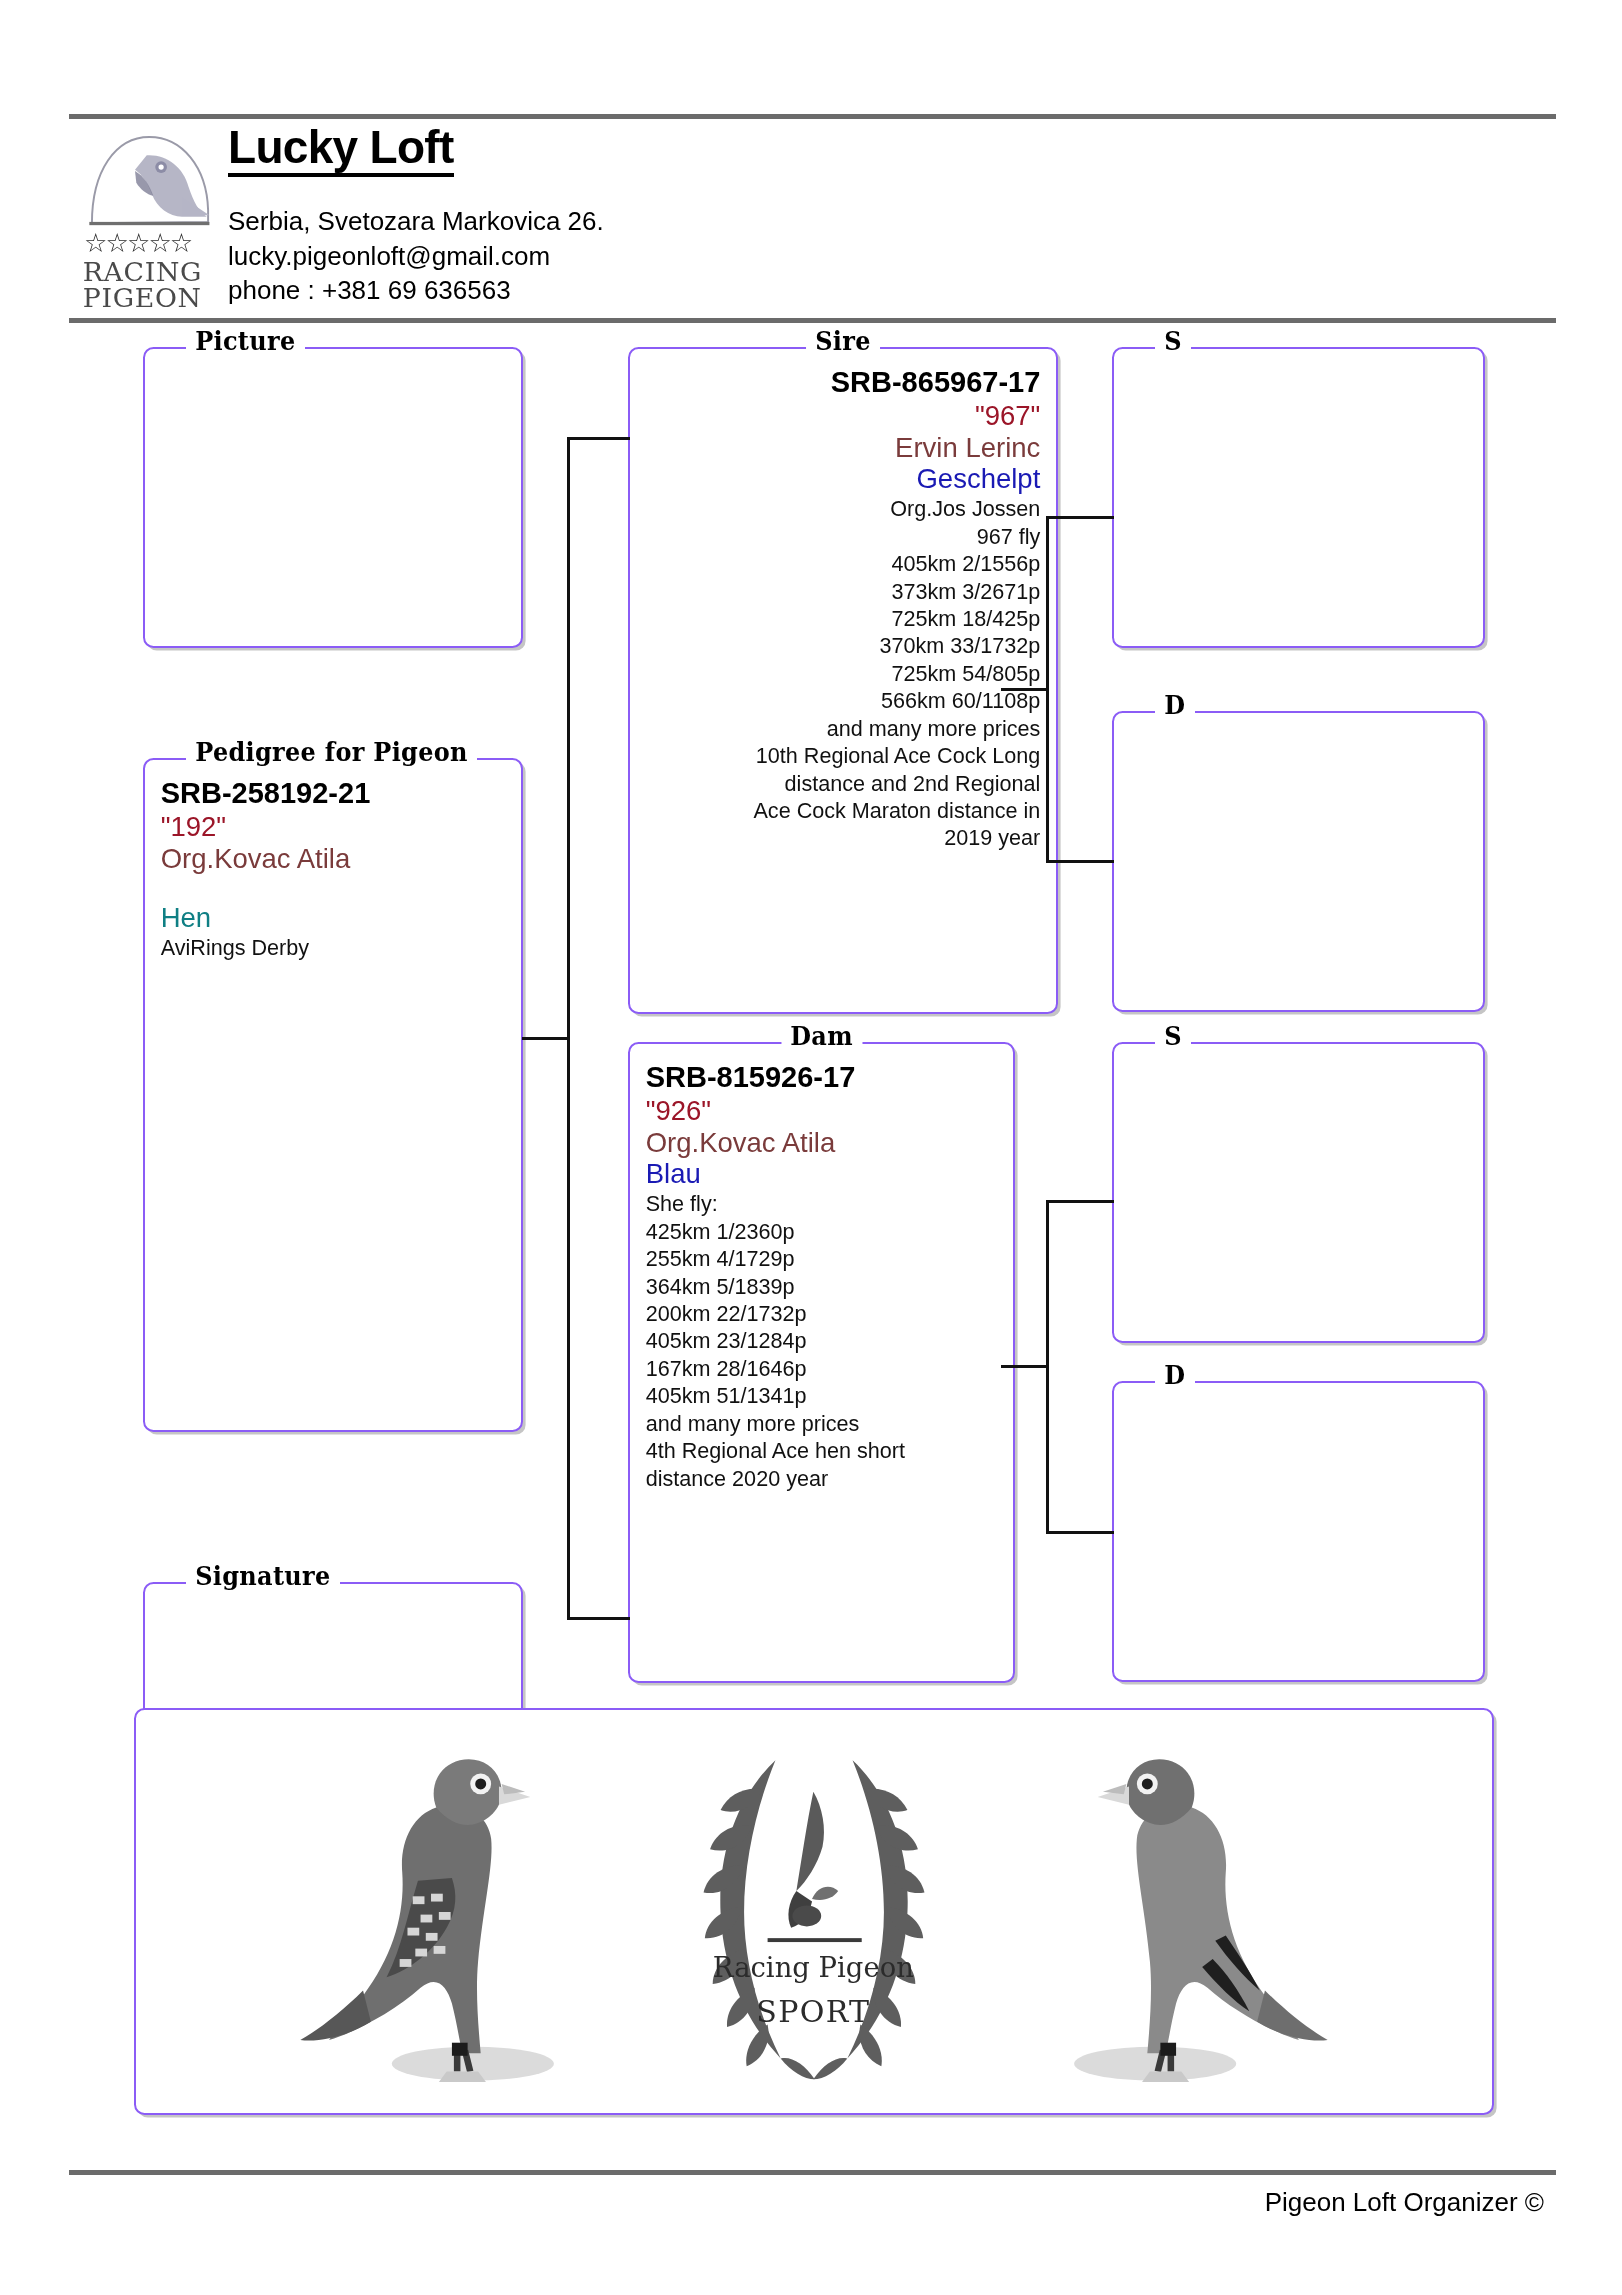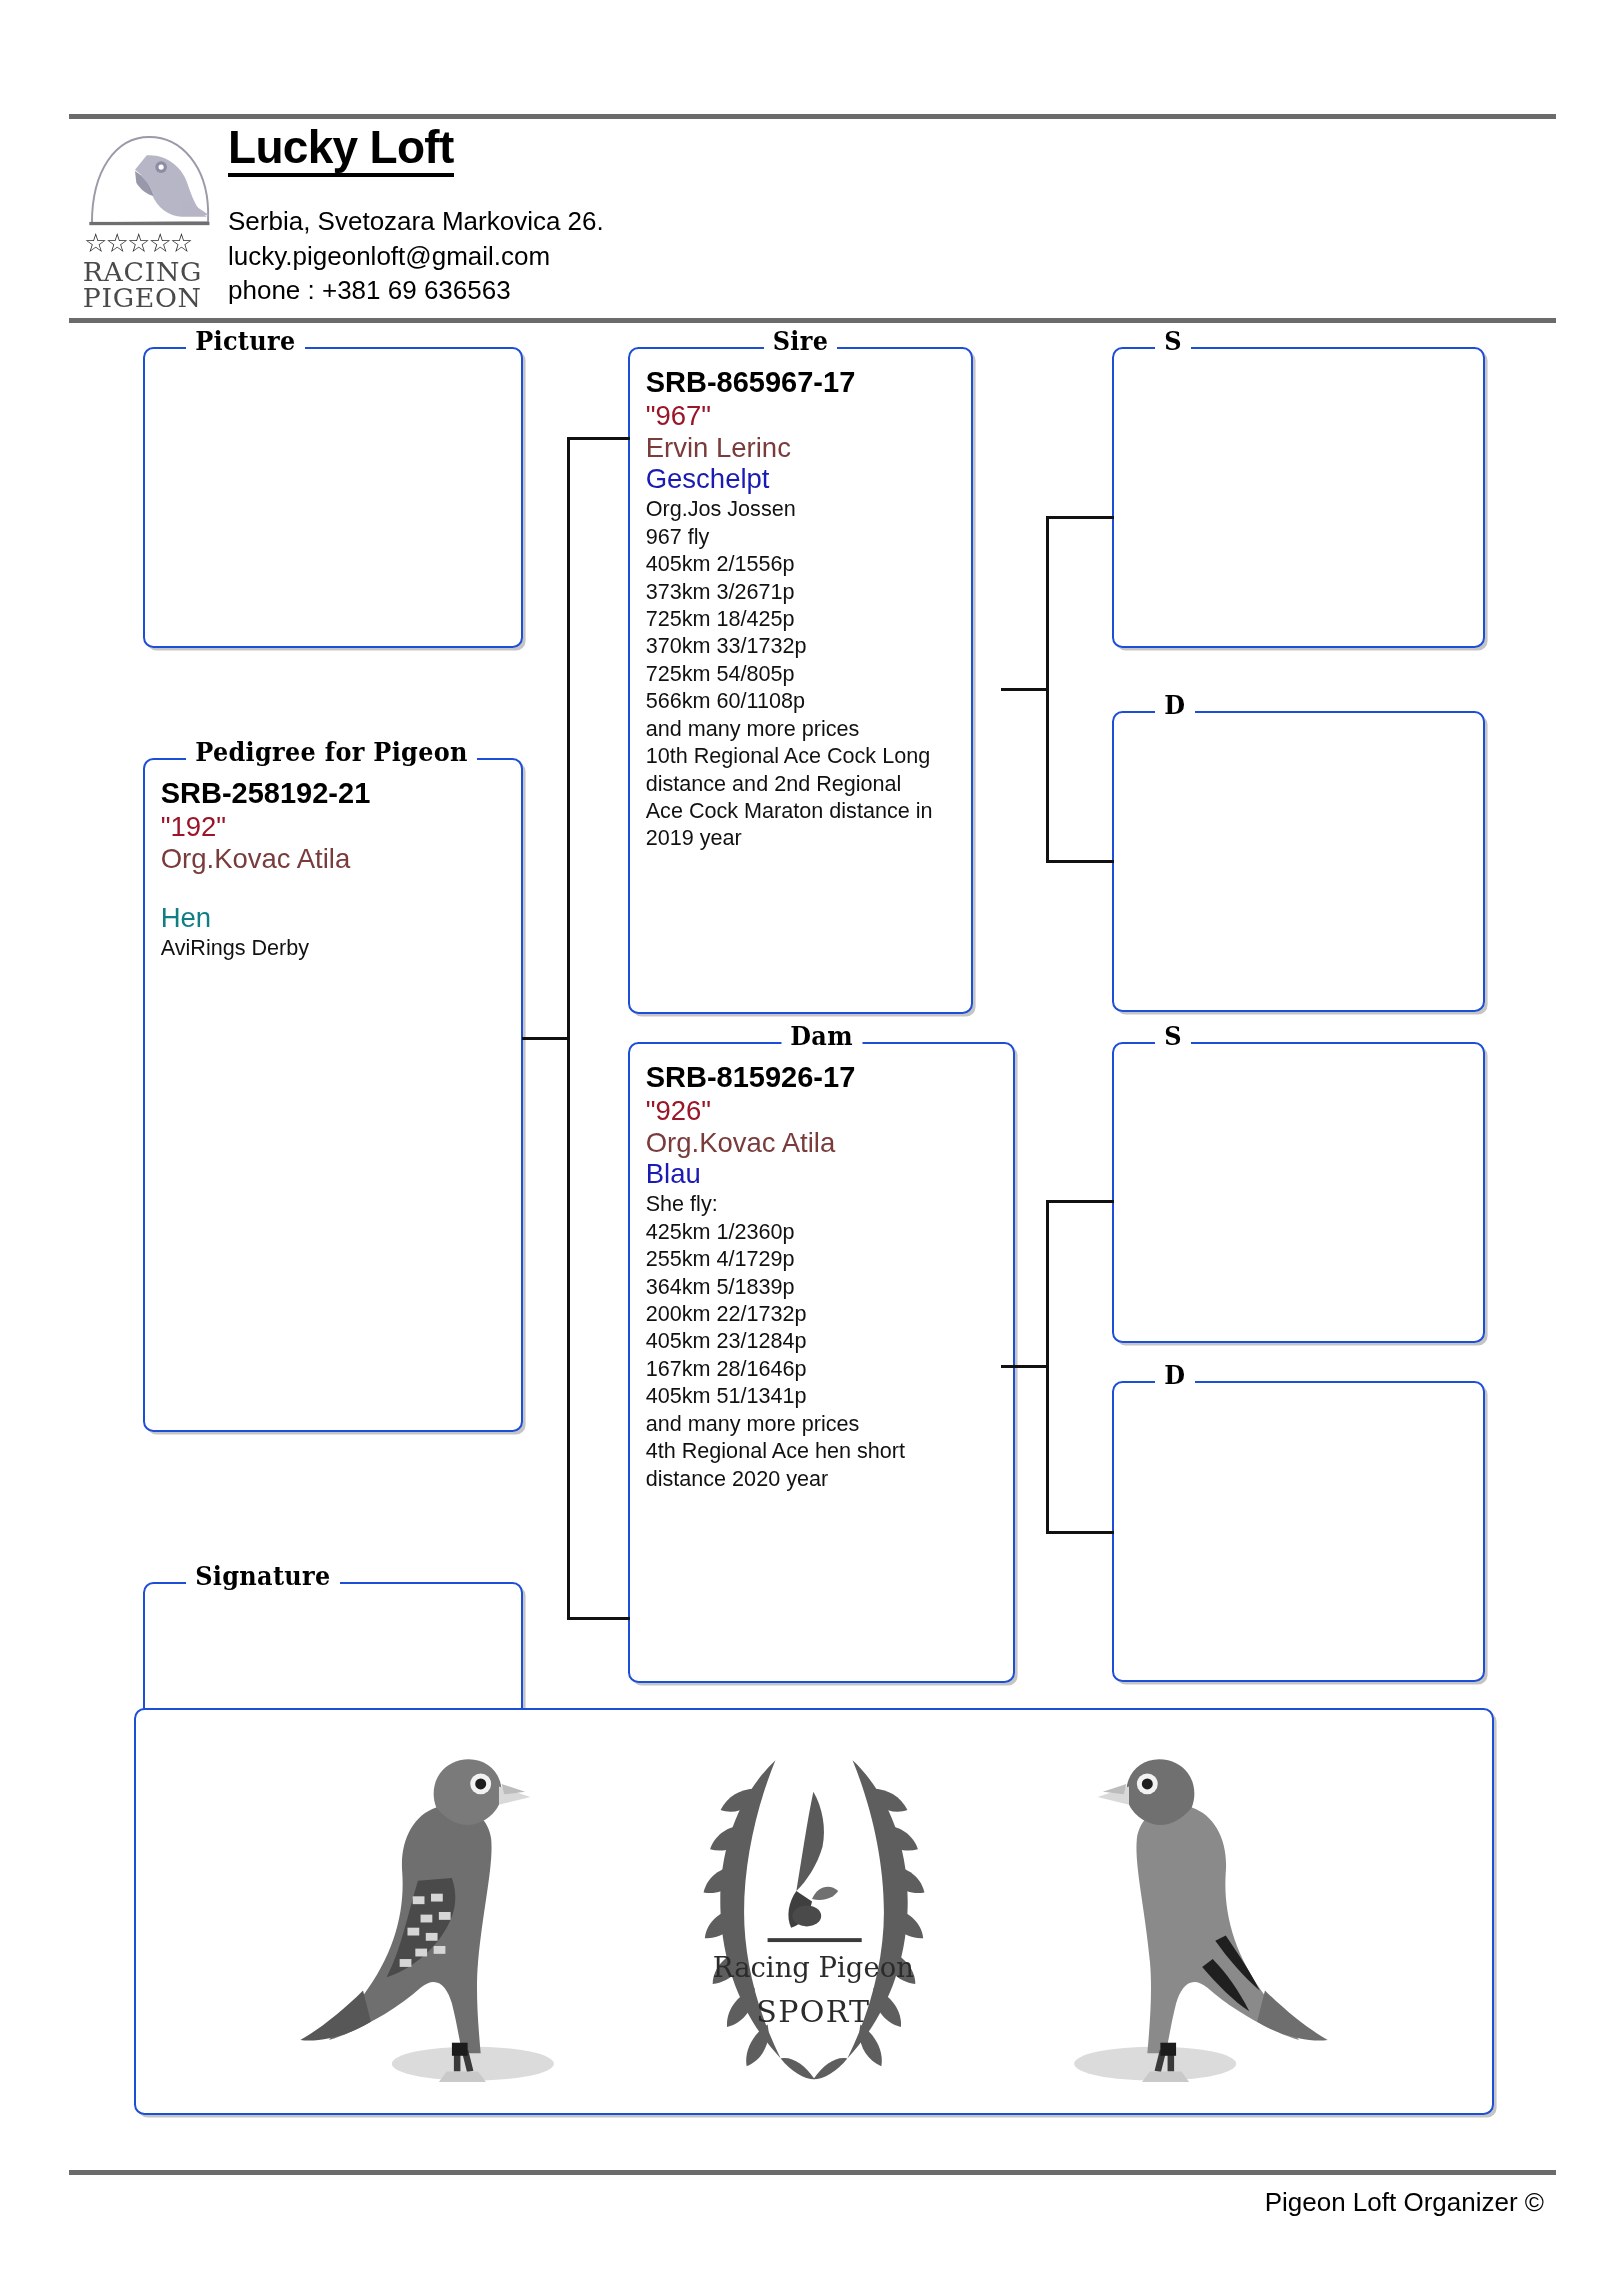--- a/index.html
+++ b/index.html
@@ -23,21 +23,21 @@
     letter-spacing:-0.7px;line-height:1;
     border-bottom:4.6px solid #000;padding-bottom:2.6px;
     display:inline-block;
   }
   #loft-contact{left:228px;top:195px;font-size:26px;line-height:1.33;color:#000;}
   #loft-contact div{white-space:nowrap;}
 
   
   .fs{
     position:absolute;
-    border:2px solid #1d4ed8;
+    border:2px solid #8b5cf6;
     border-radius:10.5px;
     background:#fff;
     box-shadow:3.3px 3.3px 0 -0.7px rgba(150,150,150,.55);
     box-sizing:border-box;
   }
   .fs > .legend{
     position:absolute;
     top:-19.6px;
     background:#fff;
     padding:0 9.2px;
@@ -129,21 +129,21 @@
     <div class="gap"></div>
     <div class="sexline">Hen</div>
     <div class="small">AviRings Derby</div>
   </div>
 </div>
 
 <div class="fs" style="left:143px;top:1582px;width:380px;height:164px;">
   <div class="legend pos-left">Signature</div>
 </div>
 
-<div class="fs" style="left:628px;top:347px;width:345px;height:667px;">
+<div class="fs" style="left:628px;top:347px;width:430px;height:667px;text-align:right;">
   <div class="legend pos-center">Sire</div>
   <div class="body">
     <div class="ring">SRB-865967-17</div>
     <div class="nick">"967"</div>
     <div class="owner">Ervin Lerinc</div>
     <div class="colour">Geschelpt</div>
     <div class="small">
         <div>Org.Jos Jossen</div>
         <div>967 fly</div>
         <div>405km 2/1556p</div>

